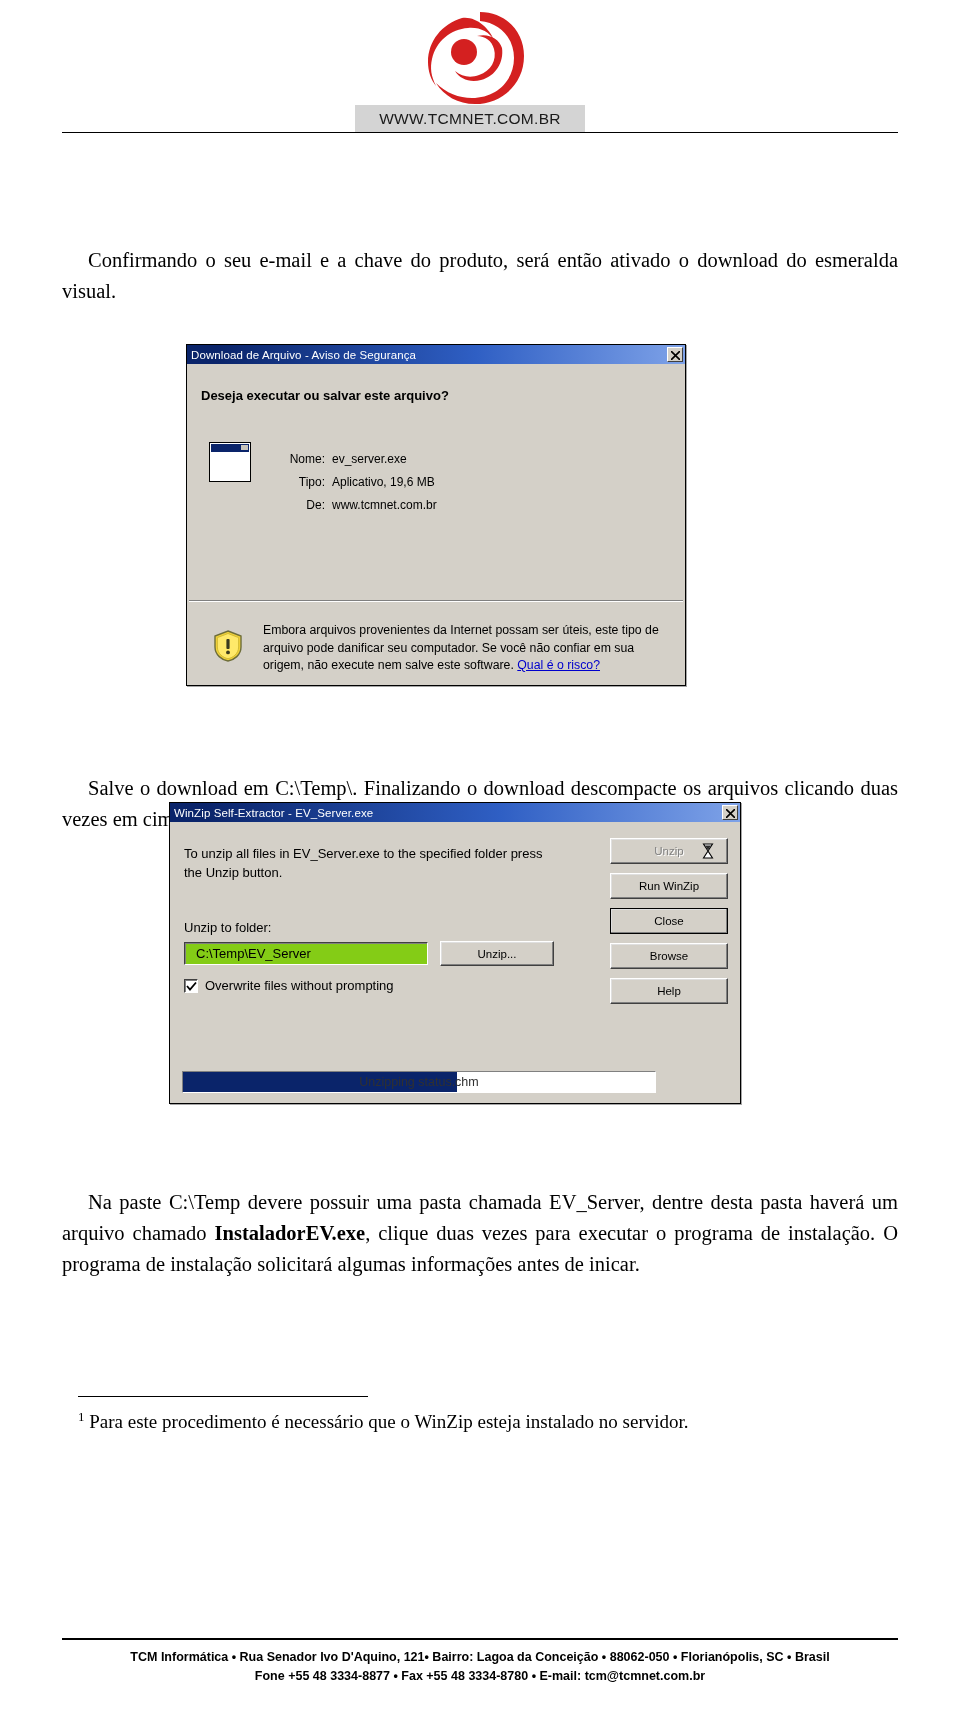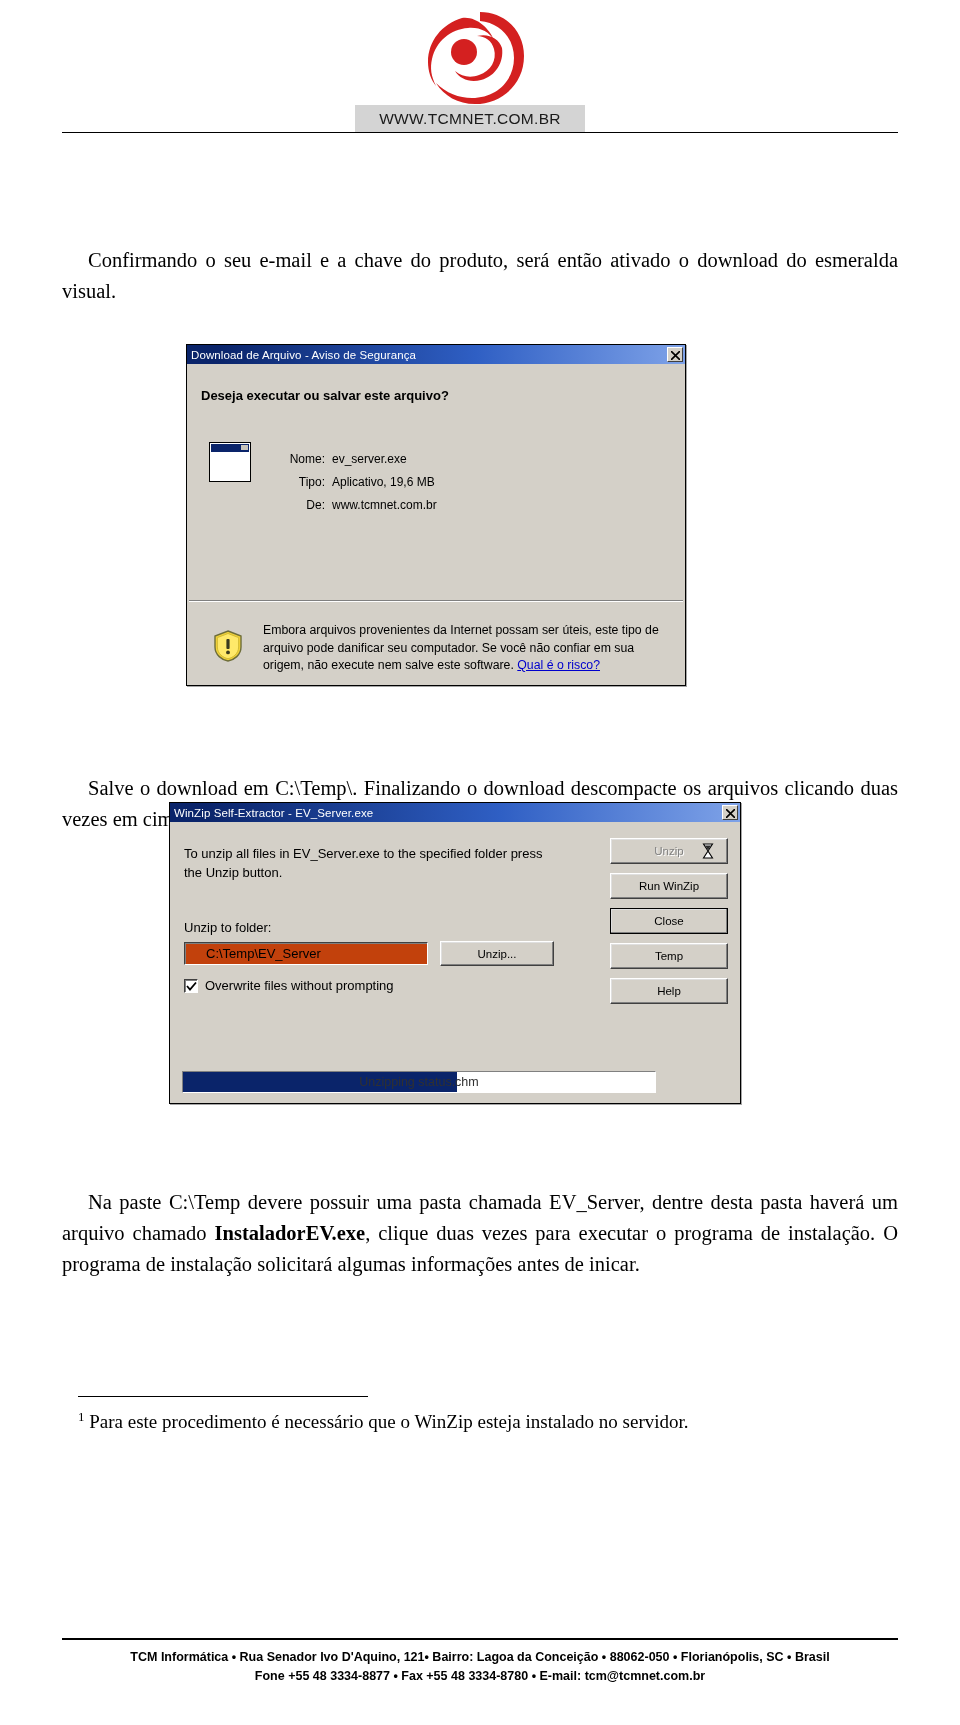--- a/index.html
+++ b/index.html
@@ -186,30 +186,30 @@
     text-align: center;
   }
   .btn.default {
     border: 1px solid #000;
     box-shadow: inset -1px -1px 0 #808080, inset 1px 1px 0 #dfdfdf;
   }
   .btn.disabled { color: #808080; text-shadow: 1px 1px 0 #ffffff; }
 
   
   .field {
-    background: #c2410c;
+    background: #84cc16;
     border-top: 1px solid #404040;
     border-left: 1px solid #404040;
     border-right: 1px solid #ffffff;
     border-bottom: 1px solid #ffffff;
     box-shadow: inset 1px 1px 0 #808080;
     box-sizing: border-box;
     display: flex;
     align-items: center;
-    padding-left: 21px;
+    padding-left: 11px;
     font-family: "Liberation Sans", sans-serif;
     font-size: 12px;
     color: #000;
   }
 
   .groove {
     border-top: 1px solid #808080;
     border-bottom: 1px solid #ffffff;
     height: 0;
     font-size: 0;
@@ -506,21 +506,21 @@
         <span>Unzip</span>
         <span class="hourglass">
           <svg width="12" height="16" viewBox="0 0 12 16" xmlns="http://www.w3.org/2000/svg">
             <path d="M1.5 1 H10.5 L6 8 L10.5 15 H1.5 L6 8 Z" fill="#ffffff" stroke="#000" stroke-width="1.1"></path>
             <path d="M3 2.4 H9 L6 7 Z" fill="#2a2a2a"></path>
           </svg>
         </span>
       </div>
       <div class="btn">Run WinZip</div>
       <div class="btn default">Close</div>
-      <div class="btn">Temp</div>
+      <div class="btn">Browse</div>
       <div class="btn">Help</div>
     </div>
 
     <div class="wz-status">
       <div class="bar" style="width: 58%;"></div>
       <div class="txt">
         <span>Unzipping status.chm</span>
       </div>
     </div>
 

